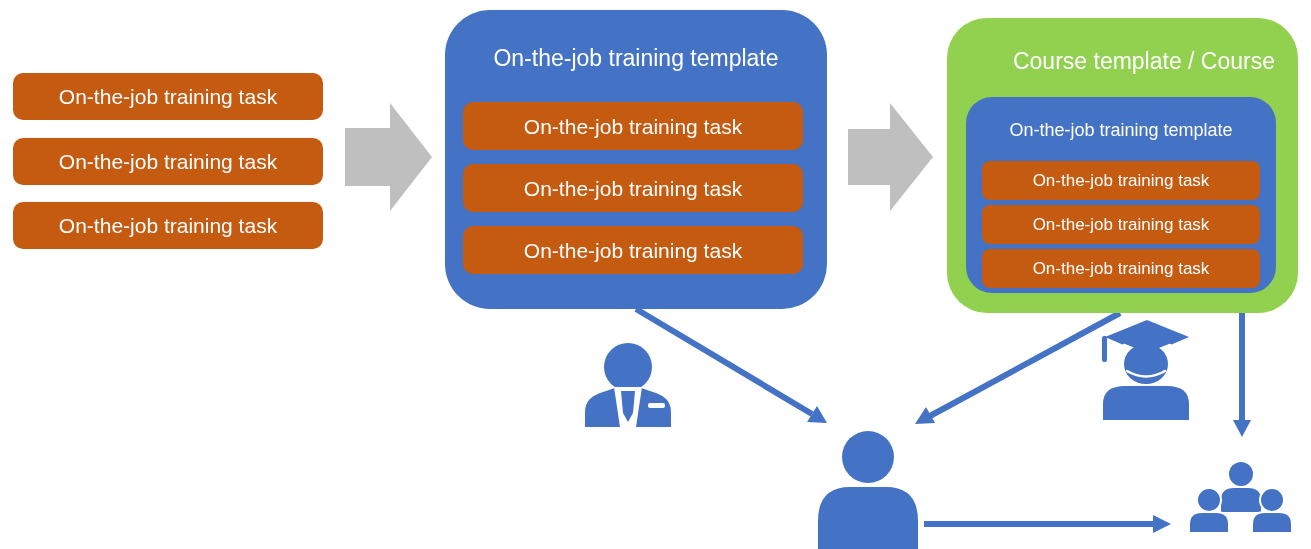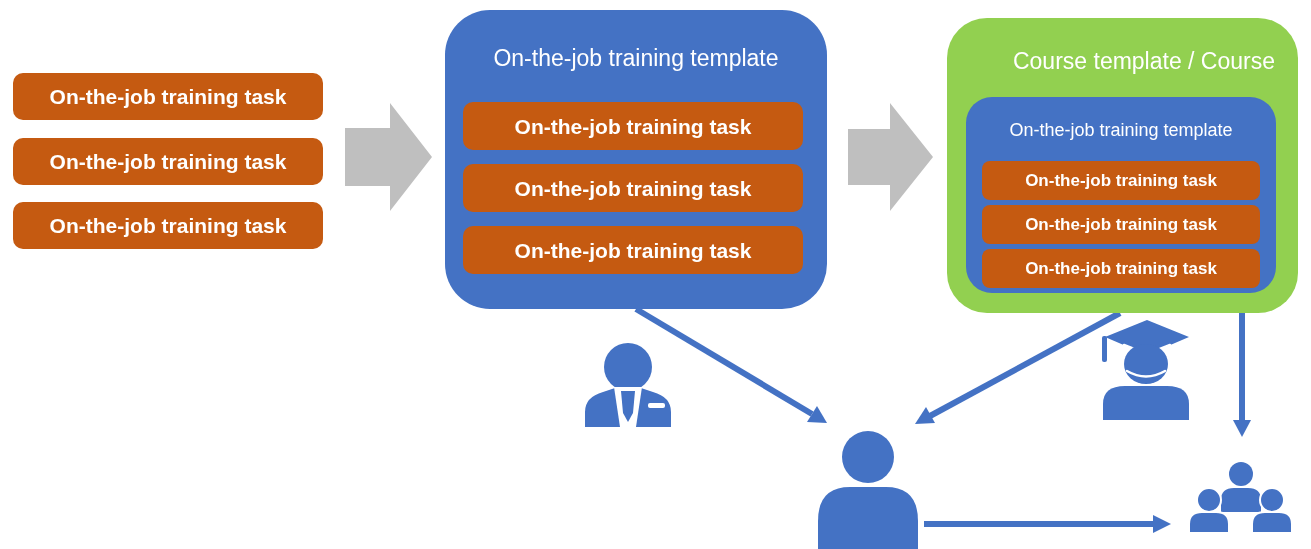--- a/index.html
+++ b/index.html
@@ -12,21 +12,21 @@
   html,body{margin:0;padding:0;background:#fff;}
   .canvas{
     position:relative;width:1311px;height:549px;background:#fff;overflow:hidden;
     font-family:"Liberation Sans",sans-serif;
   }
   .overlay{position:absolute;left:0;top:0;width:1311px;height:549px;}
   .box{position:absolute;box-sizing:border-box;}
   .task{
     position:absolute;display:flex;align-items:center;justify-content:center;
     background:var(--task_orange,#C55A11);color:var(--text_white,#fff);
-    border-radius:10px;line-height:1;white-space:nowrap;font-weight:bold;
+    border-radius:10px;line-height:1;white-space:nowrap;
   }
   .left-task{left:13px;width:310px;height:47px;font-size:21px;}
   .lt-0{top:73px}.lt-1{top:138px}.lt-2{top:202px}
   .ojt-box{left:445px;top:10px;width:382px;height:299px;background:var(--template_blue,#4472C4);border-radius:45px;}
   .ojt-title{position:absolute;left:445px;top:45px;width:382px;text-align:center;
     color:var(--text_white,#fff);font-size:23px;line-height:27px;}
   .mid-task{left:463px;width:340px;height:48px;font-size:21px;}
   .mt-0{top:102px}.mt-1{top:164px}.mt-2{top:226px}
   .course-box{left:947px;top:18px;width:351px;height:295px;background:var(--course_green,#92D050);border-radius:40px;}
   .course-title{position:absolute;left:947px;top:48px;width:394px;text-align:center;

